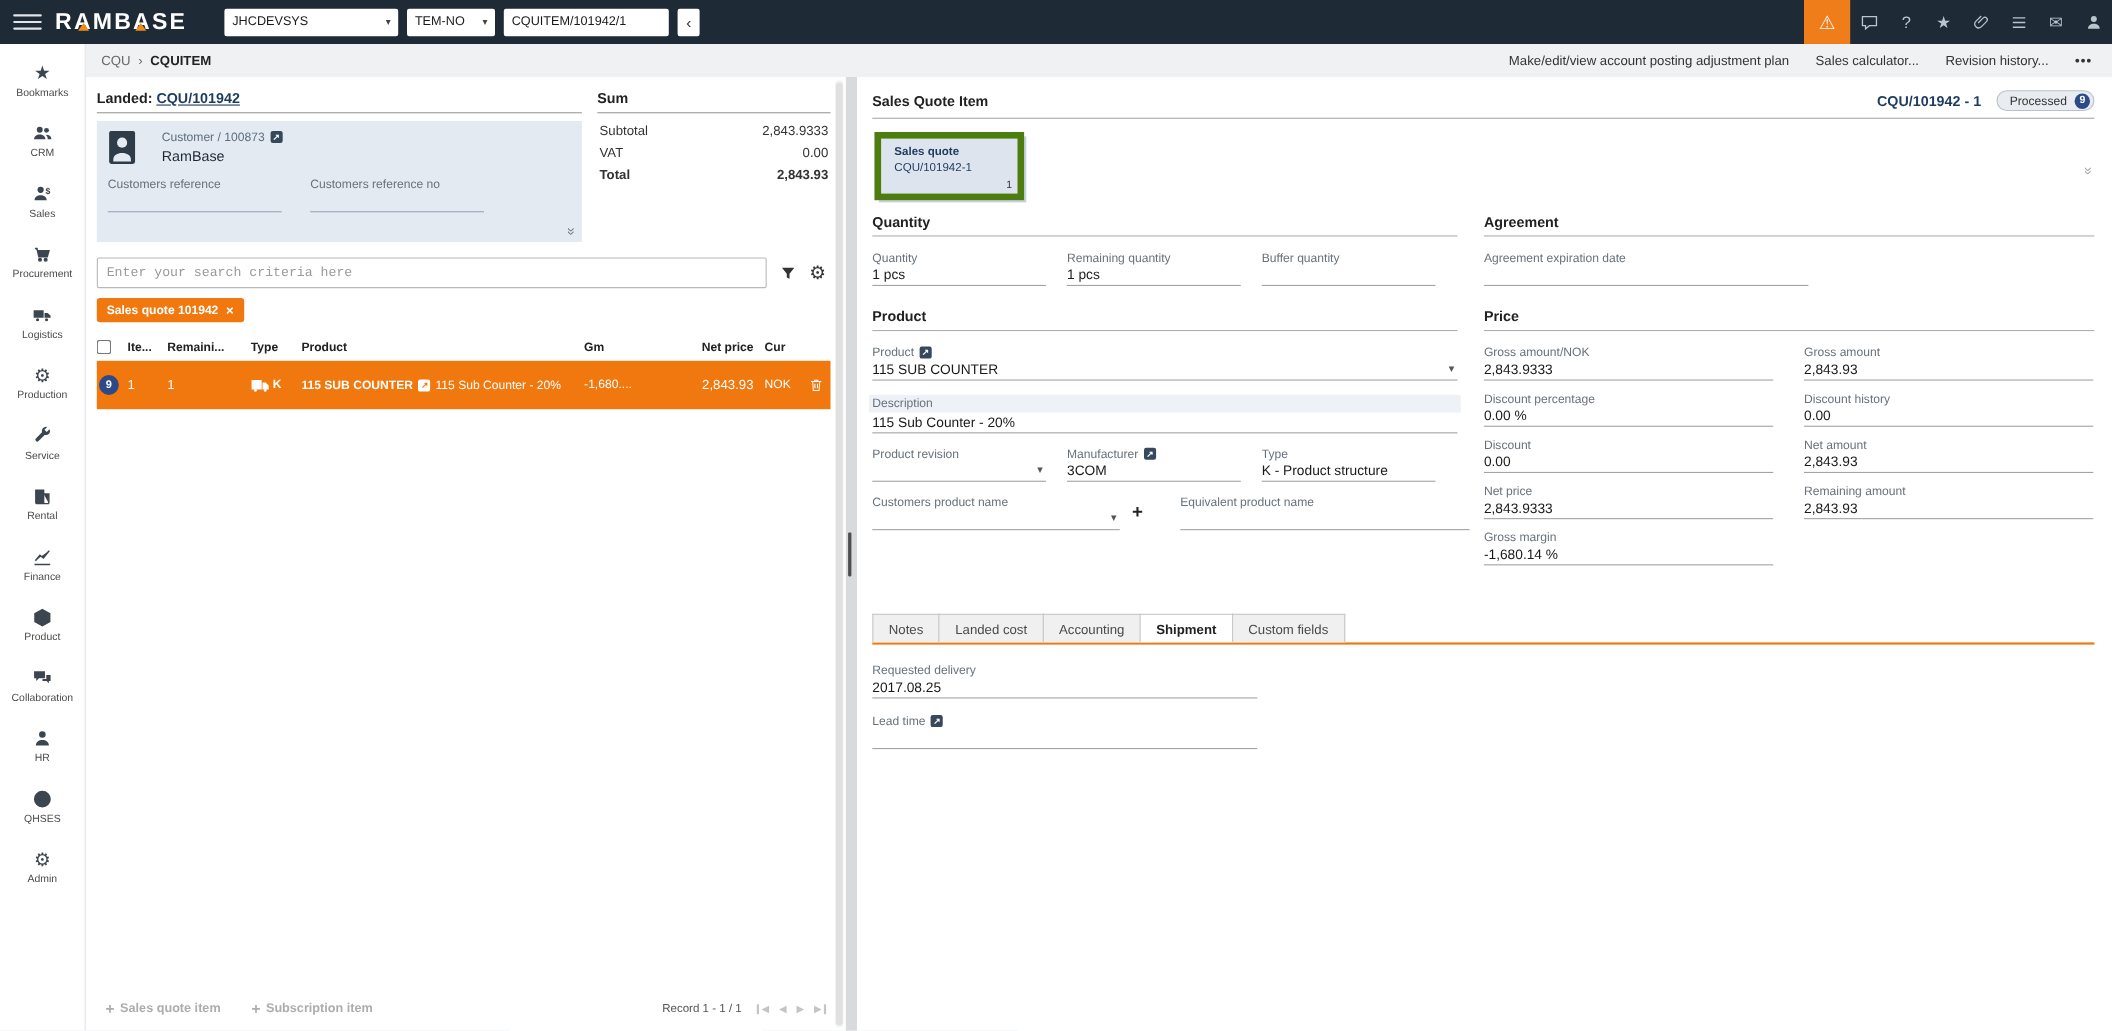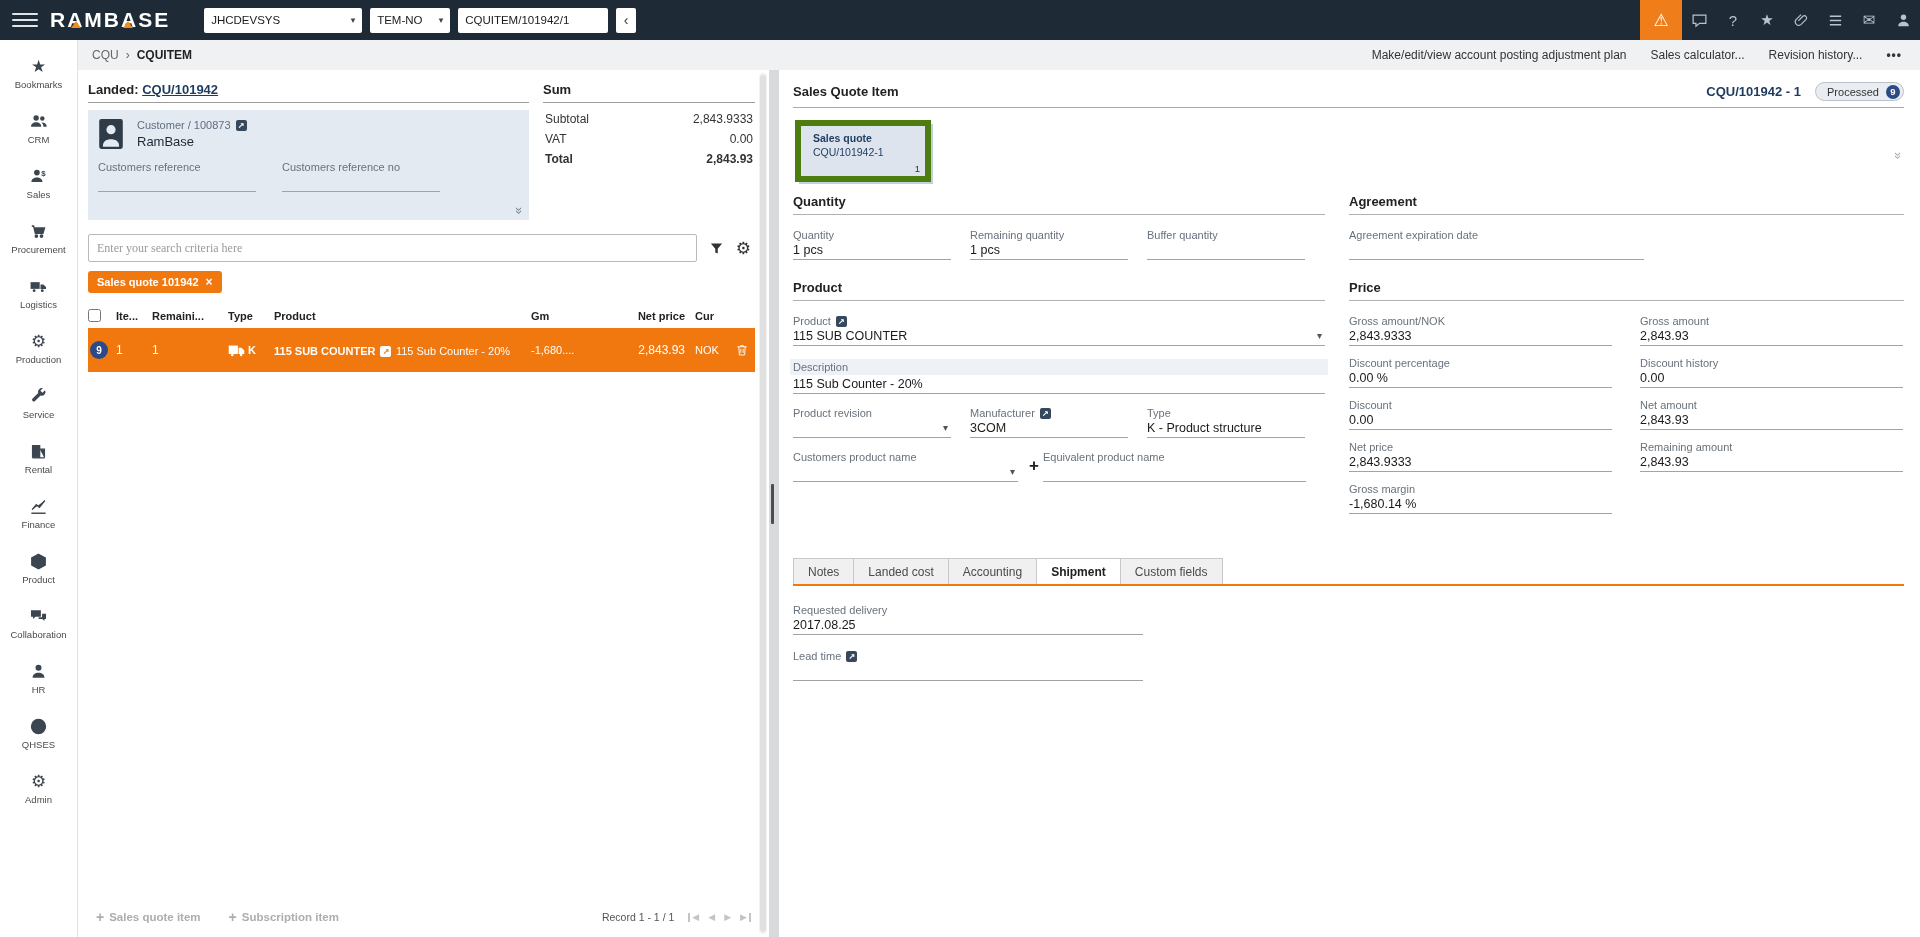--- a/index.html
+++ b/index.html
@@ -46,36 +46,36 @@
   
   .left-panel{width:691px;background:#fff;display:flex;flex-direction:column;padding:8px 14px 6px 10px;position:relative}
   .lp-scrollbar{position:absolute;top:3px;bottom:3px;right:2px;width:8px;background:#f2f2f2;border-radius:4px}
   .lp-scrollbar i{display:block;position:absolute;top:2px;bottom:2px;left:1px;right:1px;background:#e0e0e0;border-radius:4px}
   .lp-cols{display:flex;gap:14px}
   .lp-main{flex:1;min-width:0}
   .lp-sum{width:212px}
   .sec-head{font-size:13px;font-weight:bold;color:#222;padding:4px 0 5px;border-bottom:1px solid #9c9c9c}
   .qh-link{color:#1d3a5f;font-weight:bold;text-decoration:underline;cursor:pointer}
   .customer-card{background:#e4eaf1;margin-top:7px;height:110px;padding:9px 10px 6px;position:relative}
-  .cc-top{display:flex;gap:13px;align-items:flex-start}
+  .cc-top{display:flex;gap:23px;align-items:flex-start}
   .avatar{flex:0 0 auto}
   .cc-link{font-size:11px;color:#5e6e7f;cursor:pointer}
   .cc-name{font-size:13px;color:#1d2833;margin-top:3px}
   .cc-refs{display:flex;gap:26px;margin-top:8px}
   .cc-refs .field{width:158px}
   .f-label{font-size:11px;color:#68727c;white-space:nowrap}
   .f-value{font-size:12.5px;color:#1a1a1a;border-bottom:1px solid #a3a3a3;min-height:19px;padding:2px 0 2px;position:relative;white-space:nowrap}
   .cc-refs .f-value{border-color:#97a6b6}
   .cc-collapse{position:absolute;right:6px;bottom:2px;color:#6b7a8a;font-size:13px;display:inline-block;transform:rotate(90deg);cursor:pointer}
   .sum-rows{margin-top:6px}
   .sum-row{display:flex;justify-content:space-between;font-size:12px;color:#333;padding:3px 2px}
   .sum-row.total{font-weight:bold}
 
   .search-row{display:flex;align-items:center;gap:12px;margin-top:14px;padding-right:4px}
-  .search-input{flex:1;height:28px;border:1px solid #b9b9b9;border-radius:2px;padding:0 8px;font-size:12px;font-family:Liberation Serif, serif;color:#333}
+  .search-input{flex:1;height:28px;border:1px solid #b9b9b9;border-radius:2px;padding:0 8px;font-size:12px;font-family:Liberation Mono, monospace;color:#333}
   .search-input::placeholder{color:#9a9a9a}
   .funnel{color:#333;cursor:pointer;display:flex}
   .funnel svg{width:15px;height:15px}
   .gear-btn{color:#333;font-size:17px;cursor:pointer;line-height:1}
 
   .chip-row{margin-top:9px}
   .chip{display:inline-flex;align-items:center;gap:7px;background:#f0780f;color:#fff;font-size:11px;font-weight:bold;padding:4px 9px;border-radius:3px;cursor:pointer}
   .chip .x{font-size:12px;cursor:pointer}
 
   .grid-head{display:flex;align-items:center;margin-top:12px;font-size:11px;font-weight:bold;color:#222;padding:4px 0 6px}
@@ -143,21 +143,21 @@
   .field.full .f-value{width:100%}
   .caret{position:absolute;right:3px;bottom:4px;font-size:10px;color:#555;cursor:pointer}
   .ext{display:inline-block;width:11px;height:11px;background:#36495c;color:#fff;font-size:8px;line-height:11px;text-align:center;border-radius:2px;margin-left:5px;font-weight:bold;vertical-align:1px;cursor:pointer}
   .ext.inv{background:#fff;color:#f0780f}
   .desc-label{background:#eef2f7;padding:2px 3px;margin:0 -3px}
   .mb14{margin-bottom:13px}
   .cust-prod-row{display:flex;align-items:center;margin-top:13px}
   .cust-prod-row .field.cpn{width:225px}
   .cust-prod-row .field.cpn .f-value{width:225px}
   .plus-btn{font-size:17px;font-weight:bold;color:#222;margin:0 0 2px 11px;cursor:pointer;line-height:1}
-  .cust-prod-row .field.eqp{margin-left:4px;flex:1}
+  .cust-prod-row .field.eqp{margin-left:34px;flex:1}
   .cust-prod-row .field.eqp .f-value{width:263px}
   .type-field{flex:1}
   .type-field .f-value{width:176px}
 
   .price-grid{display:grid;grid-template-columns:263px 263px;column-gap:28px;row-gap:11px}
 
   .tabs{display:flex;border-bottom:2px solid #f0780f;margin-top:24px}
   .tab{padding:6px 14px 5px;font-size:12px;color:#4a4a4a;background:#f0f0f0;border:1px solid #c8c8c8;border-bottom:none;cursor:pointer;white-space:nowrap}
   .tab+.tab{margin-left:-1px}
   .tab.active{background:#fff;font-weight:bold;color:#222}

